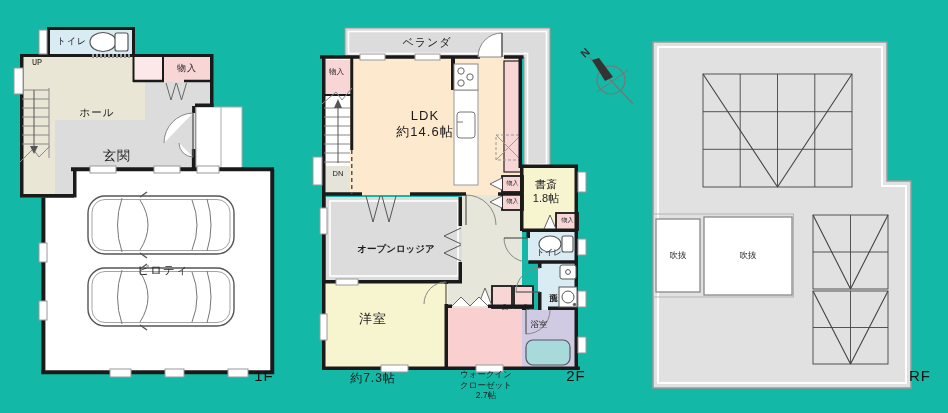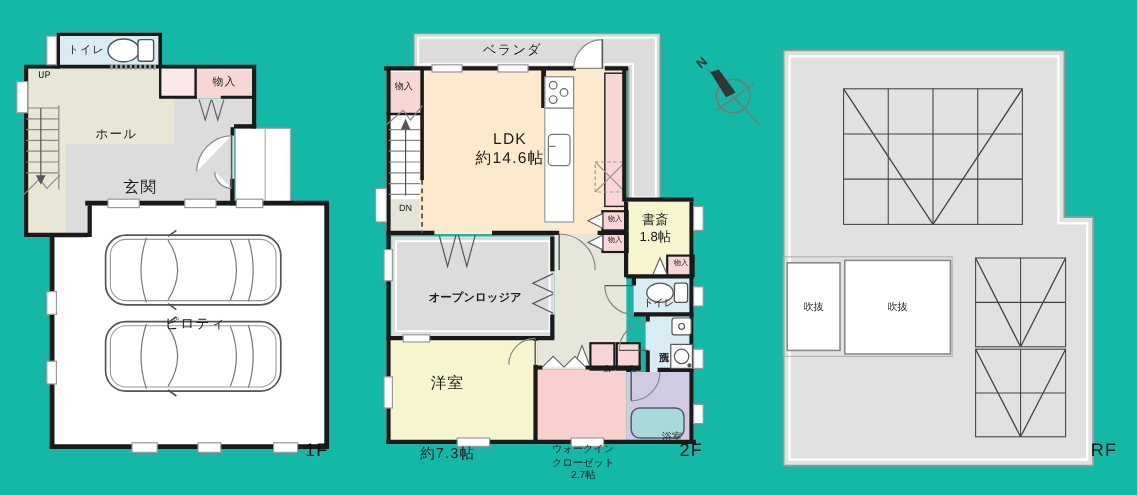--- a/index.html
+++ b/index.html
@@ -302,21 +302,21 @@
   <span class="sub">洋室</span>
   <span class="sub" style="font-size:12px;margin-top:44px;">約7.3帖</span>
 </div>
 <div class="lbl" style="left:446px;top:345px;width:80px;font-size:8.5px;letter-spacing:0;margin-top:24px;">
   <span class="sub">ウォークイン</span>
   <span class="sub">クローゼット</span>
   <span class="sub">2.7帖</span>
 </div>
 <div class="lbl vert" style="left:496px;top:289px;width:12px;height:20px;font-size:6px;">物入</div>
 <div class="lbl vert" style="left:517px;top:289px;width:12px;height:20px;font-size:6px;">物入</div>
-<div class="lbl" style="left:543px;top:319px;width:34px;font-size:8.5px;letter-spacing:0;margin-top:40px;">浴室</div>
+<div class="lbl" style="left:522px;top:319px;width:34px;font-size:8.5px;letter-spacing:0;">浴室</div>
 <div class="lbl floor-tag" style="left:556px;top:367px;width:40px;">2F</div>
 
 <div class="lbl" style="left:657px;top:250px;width:42px;font-size:8.5px;letter-spacing:0;">吹抜</div>
 <div class="lbl" style="left:726px;top:250px;width:44px;font-size:8.5px;letter-spacing:0;">吹抜</div>
 <div class="lbl floor-tag" style="left:900px;top:367px;width:40px;">RF</div>
 
 <div class="lbl north" style="left:579px;top:46px;width:14px;">N</div>
 
 </div>
 

